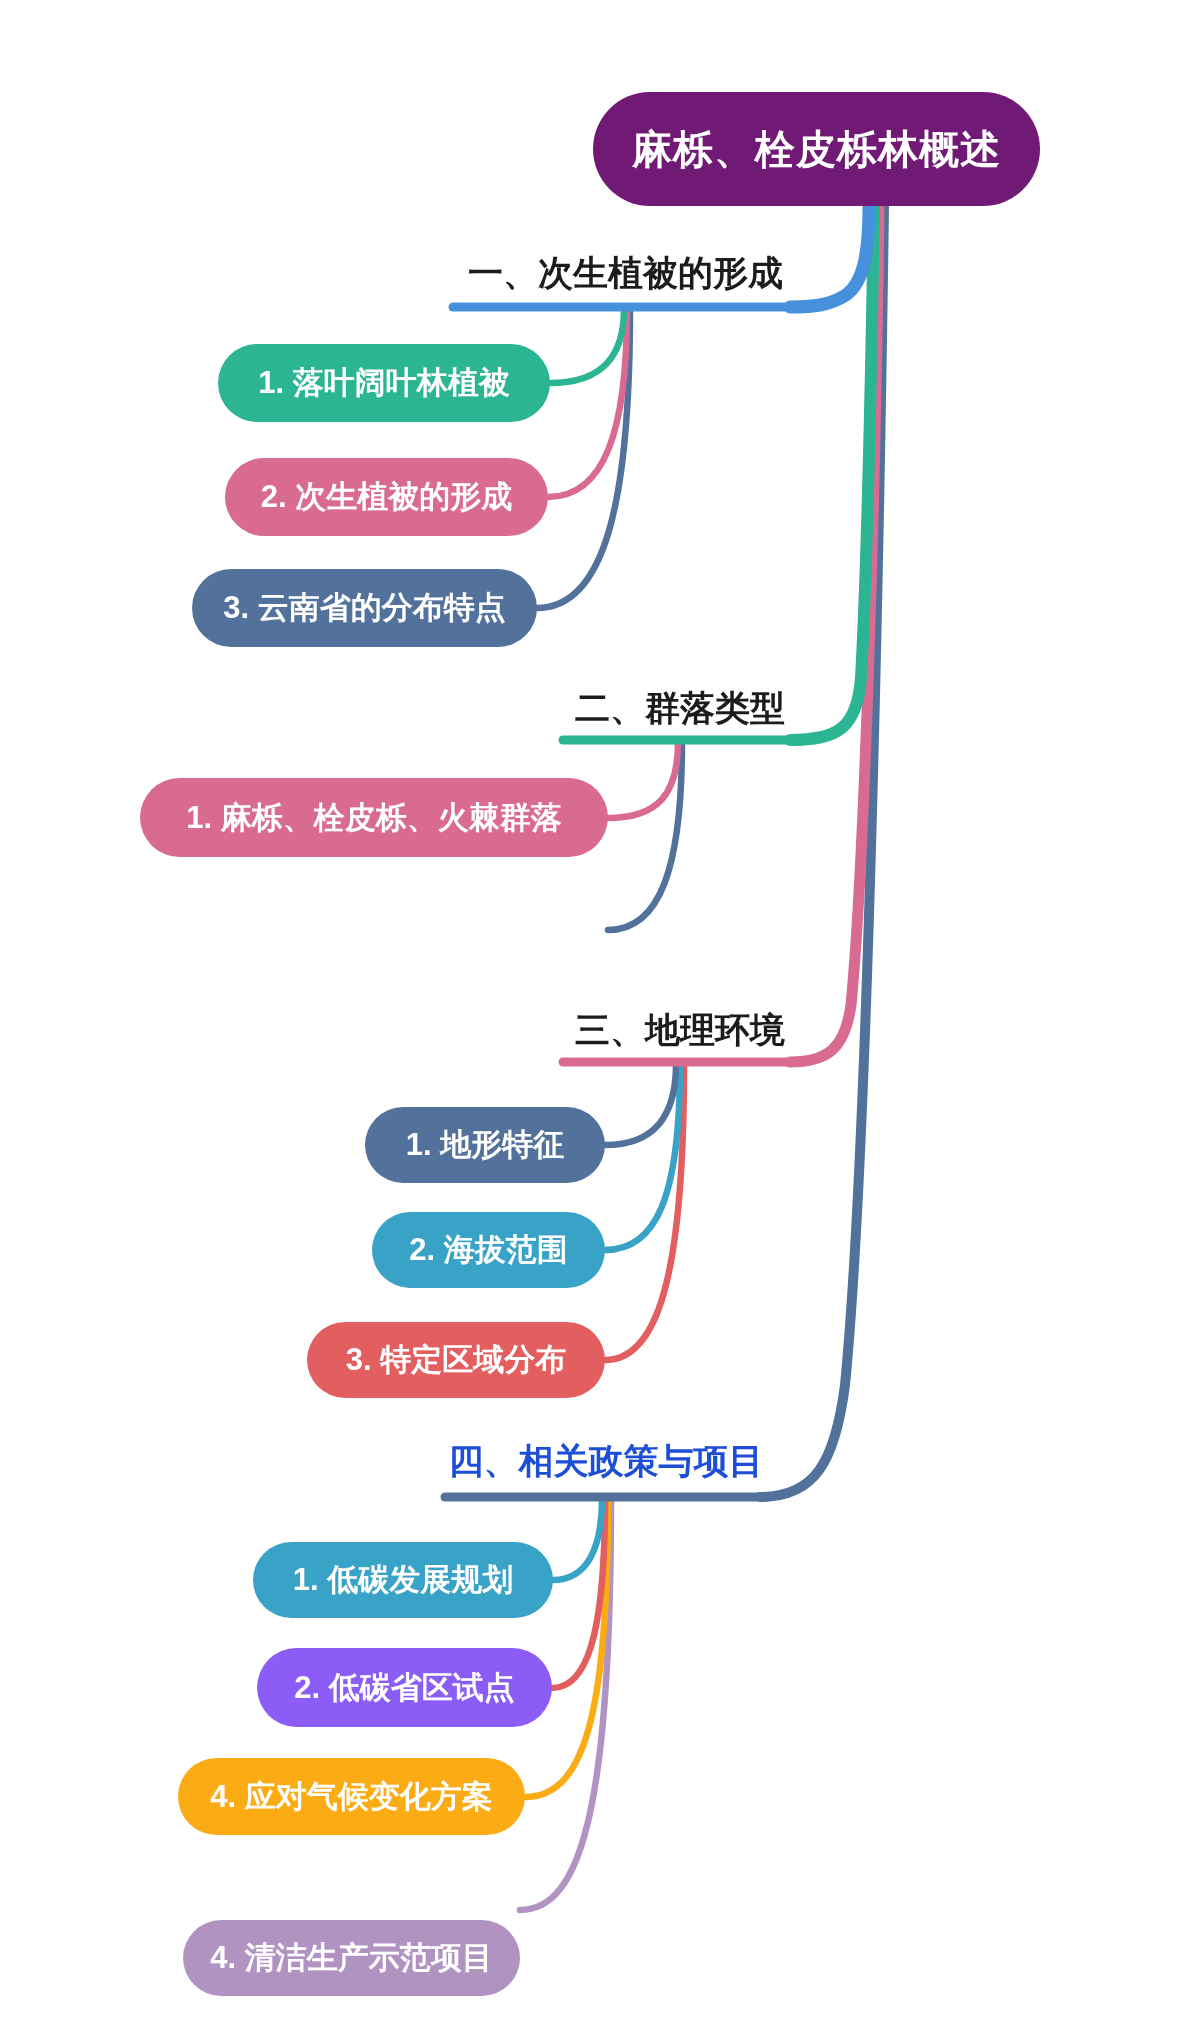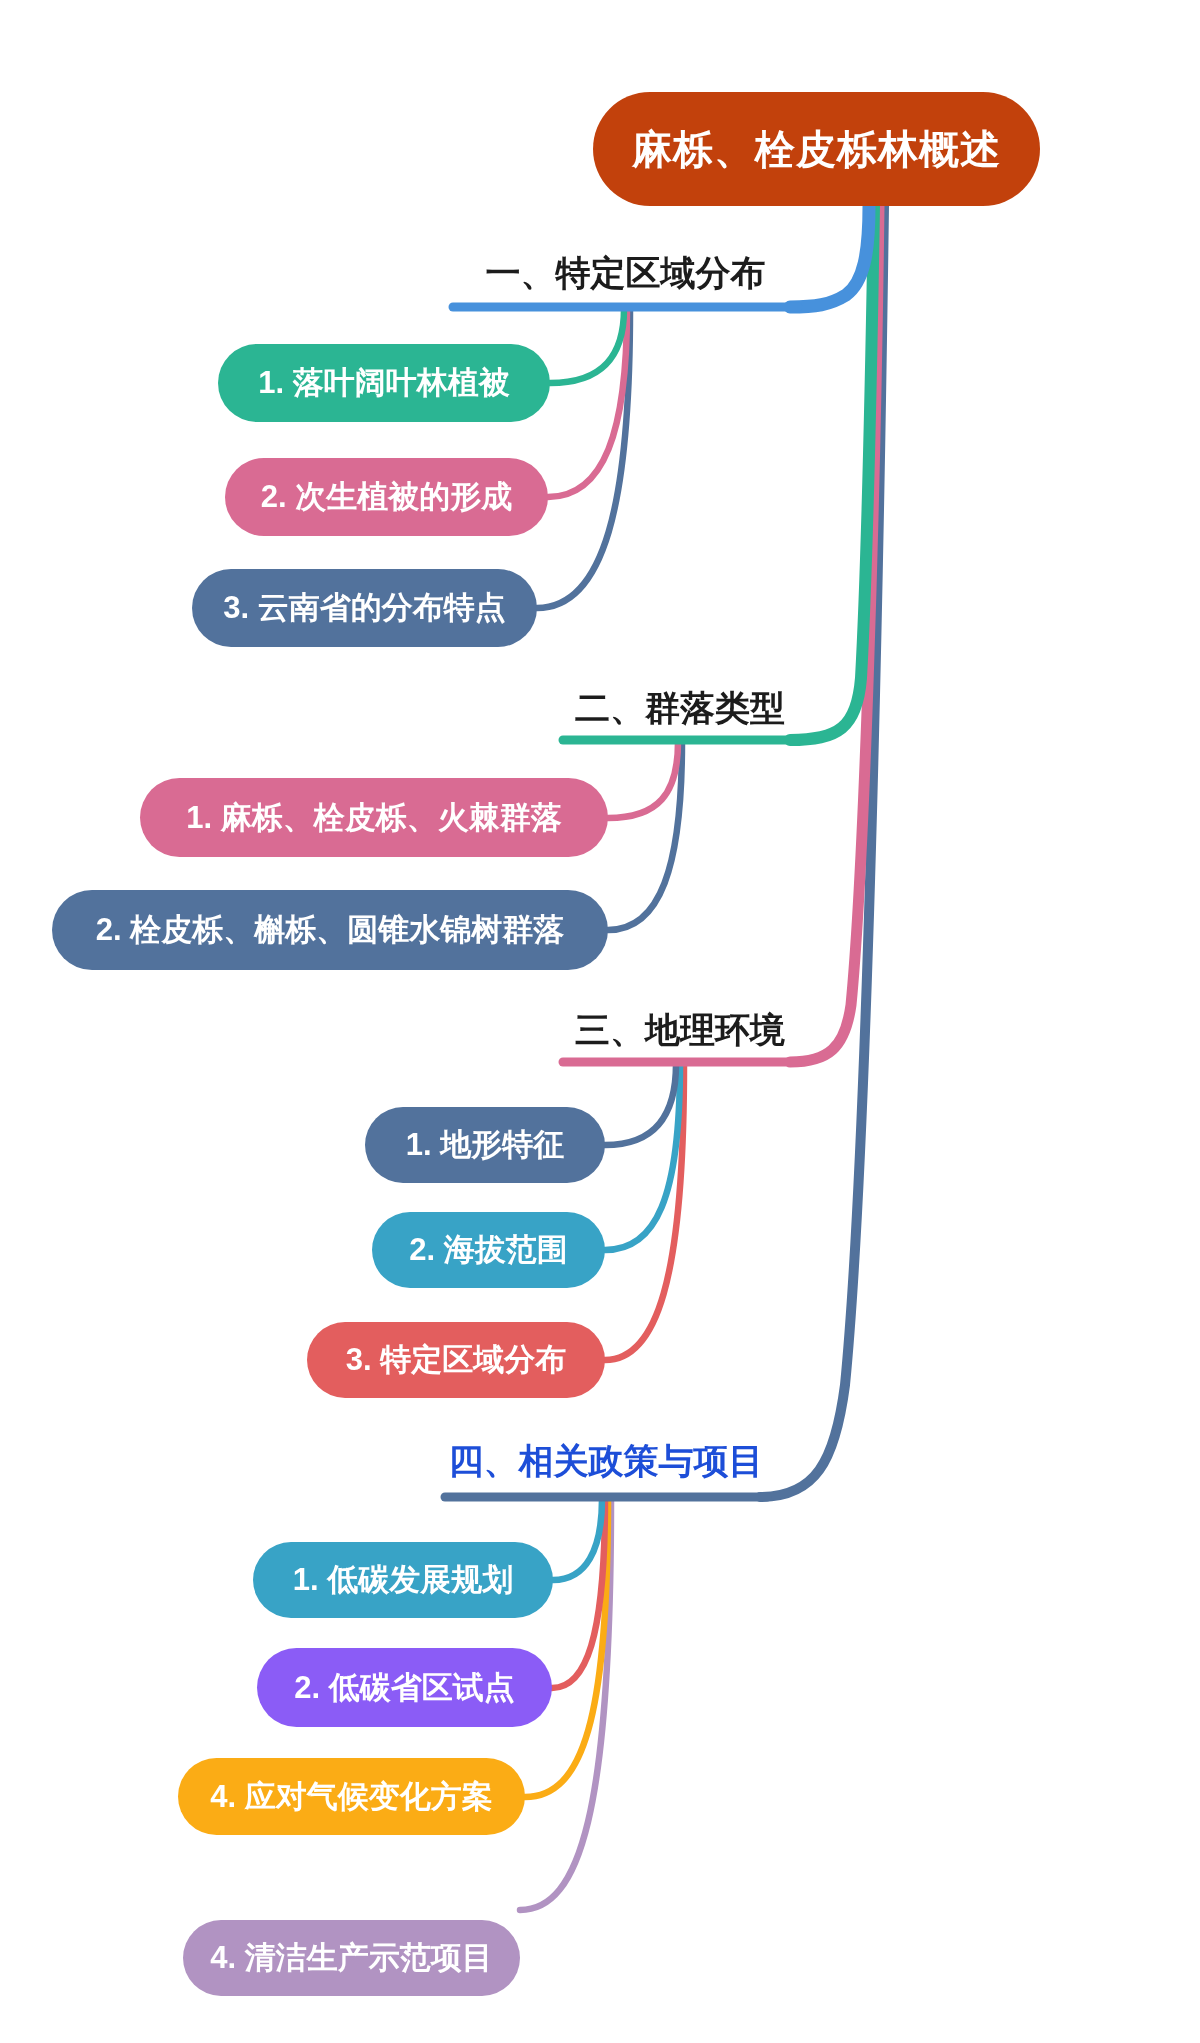--- a/index.html
+++ b/index.html
@@ -60,33 +60,32 @@
     <path d="M 608 1499 C 608 1718, 583 1797, 525 1797" fill="none" stroke-width="6.5" stroke-linecap="round" style="stroke: rgb(251, 172, 21);"></path>
     <path d="M 605 1499 C 605 1638, 586 1688, 552 1688" fill="none" stroke-width="6.5" stroke-linecap="round" style="stroke: rgb(227, 94, 94);"></path>
     <path d="M 602 1499 C 602 1550, 586 1580, 553 1580" fill="none" stroke-width="6.5" stroke-linecap="round" style="stroke: rgb(56, 163, 198);"></path>
 
     <line x1="453" y1="307" x2="798" y2="307" stroke-width="9" stroke-linecap="round" style="stroke: rgb(71, 145, 220);"></line>
     <line x1="563" y1="740" x2="797" y2="740" stroke-width="9" stroke-linecap="round" style="stroke: rgb(43, 181, 147);"></line>
     <line x1="563" y1="1062" x2="797" y2="1062" stroke-width="9" stroke-linecap="round" style="stroke: rgb(217, 107, 147);"></line>
     <line x1="445" y1="1497" x2="767" y2="1497" stroke-width="9" stroke-linecap="round" style="stroke: rgb(82, 114, 156);"></line>
   </svg>
 
-  <div class="node root" style="left: 593px; top: 92px; width: 447px; height: 114px; background: #c2410c; color: rgb(255, 255, 255);">麻栎、栓皮栎林概述</div>
+  <div class="node root" style="left: 593px; top: 92px; width: 447px; height: 114px; background: #701a75; color: rgb(255, 255, 255);">麻栎、栓皮栎林概述</div>
 
-  <div class="heading" style="left: 453px; top: 250px; width: 345px; color: rgb(28, 28, 28);">一、特定区域分布</div>
+  <div class="heading" style="left: 453px; top: 250px; width: 345px; color: rgb(28, 28, 28);">一、次生植被的形成</div>
   <div class="heading" style="left: 563px; top: 685px; width: 234px; color: rgb(28, 28, 28); text-align: center;">二、群落类型</div>
   <div class="heading" style="left: 563px; top: 1007px; width: 234px; color: rgb(28, 28, 28);">三、地理环境</div>
   <div class="heading" style="left: 445px; top: 1438px; width: 322px; color: #1d4ed8;">四、相关政策与项目</div>
 
   <div class="node child" style="left: 218px; top: 344px; width: 332px; height: 78px; background: rgb(43, 181, 147); color: rgb(255, 255, 255);">1. 落叶阔叶林植被</div>
   <div class="node child" style="left: 225px; top: 458px; width: 323px; height: 78px; background: rgb(217, 107, 147); color: rgb(255, 255, 255);">2. 次生植被的形成</div>
   <div class="node child" style="left: 192px; top: 569px; width: 345px; height: 78px; background: rgb(82, 114, 156); color: rgb(255, 255, 255);">3. 云南省的分布特点</div>
 
   <div class="node child" style="left: 140px; top: 778px; width: 468px; height: 79px; background: rgb(217, 107, 147); color: rgb(255, 255, 255);">1. 麻栎、栓皮栎、火棘群落</div>
-  <div class="node child" style="left: 52px; top: 890px; width: 556px; height: 80px; background: rgb(82, 114, 156); color: rgb(255, 255, 255);">2. 栓皮栎、槲栎、圆锥水锦树群落</div>
 
   <div class="node child" style="left: 365px; top: 1107px; width: 240px; height: 76px; background: rgb(82, 114, 156); color: rgb(255, 255, 255);">1. 地形特征</div>
   <div class="node child" style="left: 372px; top: 1212px; width: 233px; height: 76px; background: rgb(56, 163, 198); color: rgb(255, 255, 255);">2. 海拔范围</div>
   <div class="node child" style="left: 307px; top: 1322px; width: 298px; height: 76px; background: rgb(227, 94, 94); color: rgb(255, 255, 255);">3. 特定区域分布</div>
 
   <div class="node child" style="left: 253px; top: 1542px; width: 300px; height: 76px; background: rgb(56, 163, 198); color: rgb(255, 255, 255);">1. 低碳发展规划</div>
   <div class="node child" style="left: 257px; top: 1648px; width: 295px; height: 79px; background: #8b5cf6; color: rgb(255, 255, 255);">2. 低碳省区试点</div>
   <div class="node child" style="left: 178px; top: 1758px; width: 347px; height: 77px; background: rgb(251, 172, 21); color: rgb(255, 255, 255);">4. 应对气候变化方案</div>
   <div class="node child" style="left: 183px; top: 1872px; width: 337px; height: 76px; background: rgb(177, 147, 194); color: rgb(255, 255, 255); margin-top: 48px;">4. 清洁生产示范项目</div>
 

